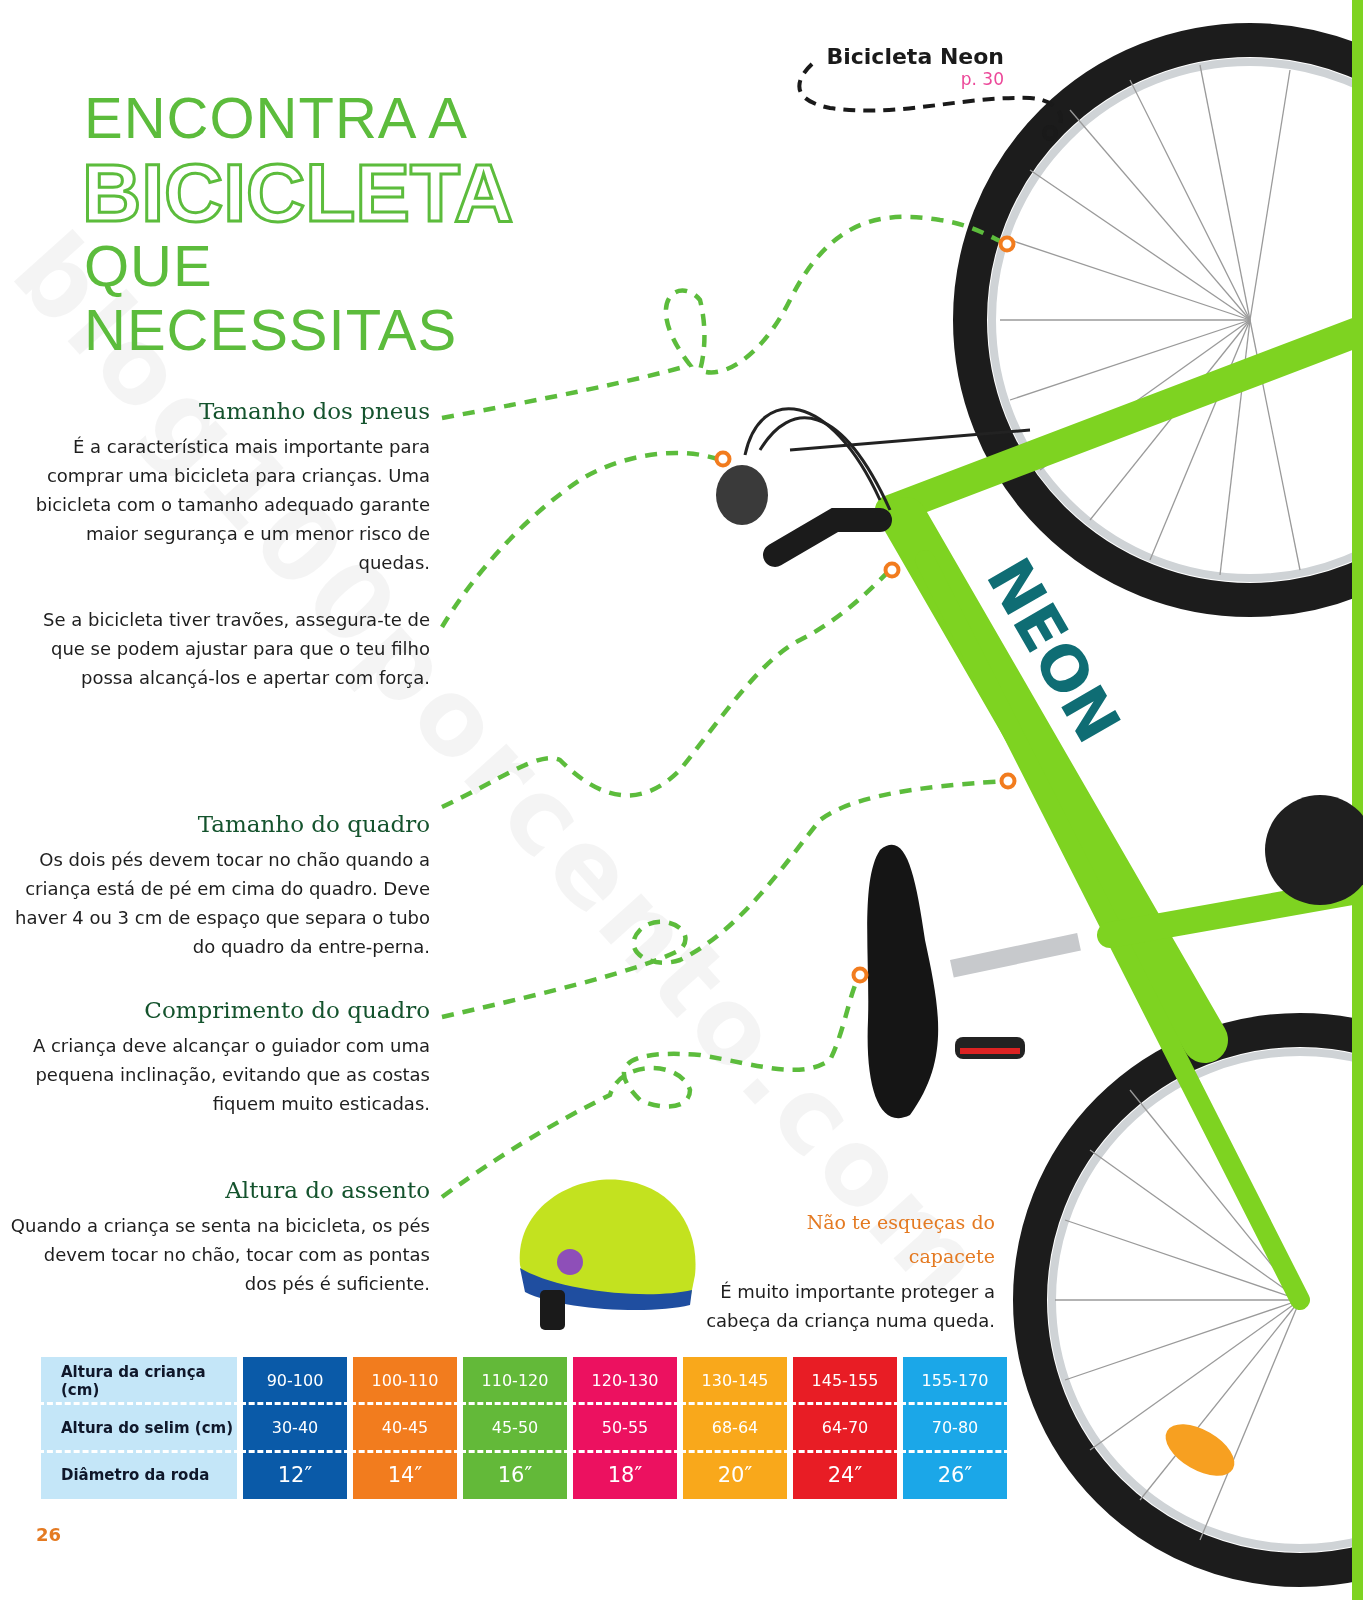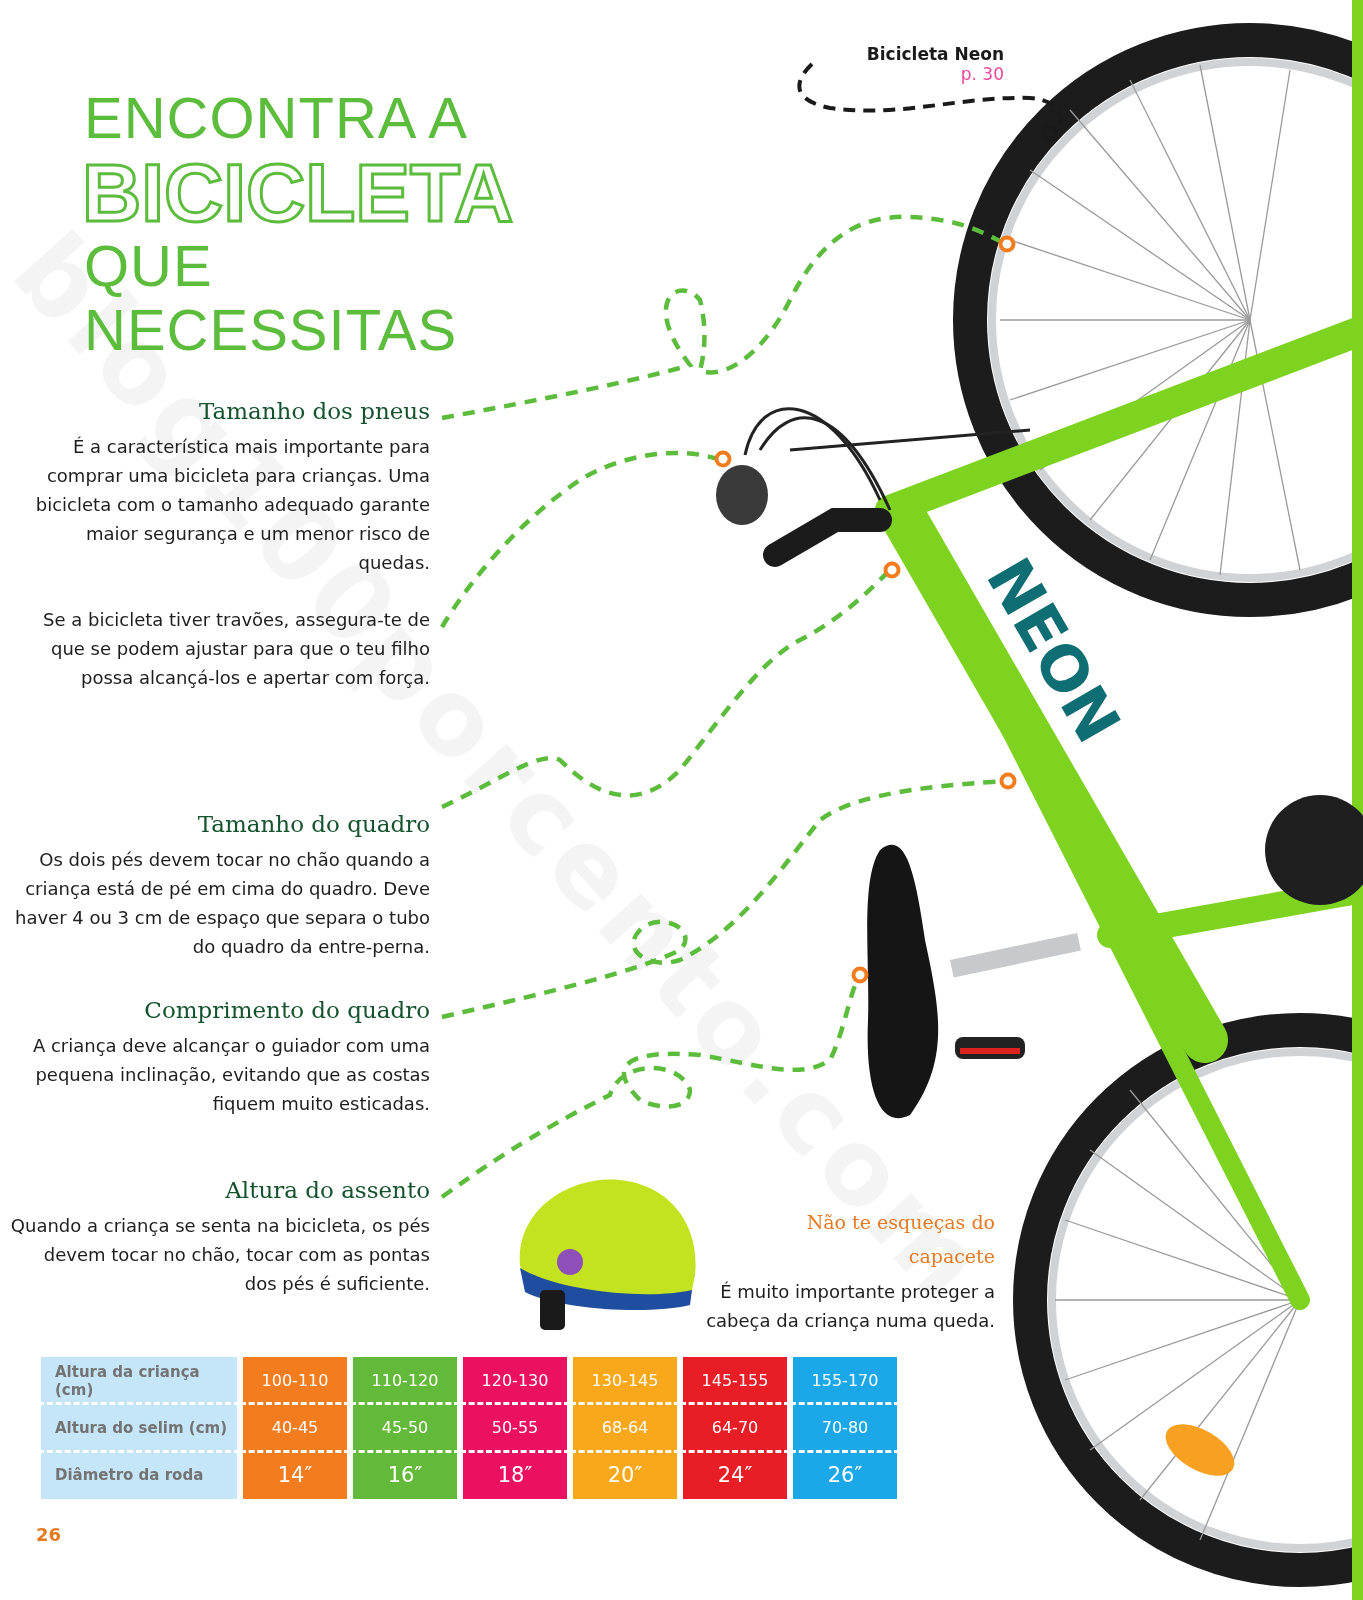--- a/index.html
+++ b/index.html
@@ -9,39 +9,39 @@
   .page { position: absolute; left: 0; top: 0; width: 1363px; height: 1600px; }
 
   
   .title { position: absolute; left: 84px; top: 86px; width: 440px; color: #5cbc3c; }
   .title .line1, .title .line3 { font-family: "Liberation Sans", sans-serif; font-size: 58px; letter-spacing: 1px; line-height: 64px; font-weight: 400; }
   .title .line2 { font-family: "Liberation Sans", sans-serif; font-size: 82px; line-height: 82px; font-weight: 700; color: #ffffff;
                   -webkit-text-stroke: 3px #5cbc3c; letter-spacing: 0px; margin: 2px 0 0 -2px; }
 
   
   .ref { position: absolute; left: 820px; top: 44px; text-align: right; width: 184px; }
-  .ref .name { font-family: "DejaVu Sans", sans-serif; font-weight: 700; font-size: 17px; color: #1a1a1a; }
+  .ref .name { font-family: "DejaVu Sans", sans-serif; font-weight: 700; font-size: 22px; color: #1a1a1a; }
   .ref .page-ref { font-family: "DejaVu Sans", sans-serif; font-size: 17px; color: #ec4899; }
 
   
   .section { position: absolute; right: 933px; text-align: right; width: 420px; }
   .section h3 { font-family: "DejaVu Serif", serif; font-weight: 400; color: #14532d; font-size: 23px; line-height: 30px; margin-bottom: 6px; }
   .section p { font-family: "DejaVu Sans", sans-serif; font-size: 18px; line-height: 29px; color: #1e1e1e; }
 
   .helmet-section { position: absolute; left: 690px; top: 1205px; width: 305px; text-align: right; }
   .helmet-section h3 { font-family: "DejaVu Serif", serif; font-weight: 400; color: #e47a22; font-size: 19px; line-height: 34px; }
   .helmet-section p { font-family: "DejaVu Sans", sans-serif; font-size: 18px; line-height: 29px; color: #1e1e1e; margin-top: 4px; }
 
   
   .size-table { position: absolute; left: 41px; top: 1357px; height: 142px; display: flex; gap: 6px; }
   .col { display: flex; flex-direction: column; height: 142px; position: relative; }
   .col.header { width: 196px; background: #c4e6f8; }
   .col.data { width: 104px; }
   .cell { height: 47.3px; display: flex; align-items: center; justify-content: center; color: #ffffff; font-family: "DejaVu Sans", sans-serif; font-size: 16px; position: relative; }
-  .col.header .cell { justify-content: flex-start; padding-left: 14px; color: #737373; font-size: 15px; font-weight: 600; }
+  .col.header .cell { justify-content: flex-start; padding-left: 20px; color: #0f172a; font-size: 15px; font-weight: 600; }
   .cell.big { font-size: 21px; }
   .cell + .cell::before { content: ""; position: absolute; left: -3px; right: -3px; top: -2px; height: 0; border-top: 3px dashed #ffffff; }
 
   .page-number { position: absolute; left: 36px; top: 1524px; font-family: "DejaVu Sans", sans-serif; font-weight: 700; color: #e47a22; font-size: 18px; text-align: right; }
 
   
   .watermark { position: absolute; left: 80px; top: 210px; transform-origin: 0 0; transform: rotate(48deg);
                font-family: "DejaVu Sans", sans-serif; font-weight: 700; font-size: 104px; color: rgba(0,0,0,0.045); white-space: nowrap; letter-spacing: 6px; }
 
   svg.art { position: absolute; left: 0; top: 0; }
@@ -182,20 +182,25 @@
     </h3>
     <p>É muito importante proteger a cabeça da criança numa queda.</p>
   </div>
 
   <div class="size-table">
     <div class="col header">
       <div class="cell">Altura da criança (cm)</div>
       <div class="cell">Altura do selim (cm)</div>
       <div class="cell">Diâmetro da roda</div>
     </div>
+    <div class="col data" style="background:#0a5aa8">
+      <div class="cell">90-100</div>
+      <div class="cell">30-40</div>
+      <div class="cell big">12″</div>
+    </div>
     <div class="col data" style="background:#f27c1e">
       <div class="cell">100-110</div>
       <div class="cell">40-45</div>
       <div class="cell big">14″</div>
     </div>
     <div class="col data" style="background:#63b939">
       <div class="cell">110-120</div>
       <div class="cell">45-50</div>
       <div class="cell big">16″</div>
     </div>

